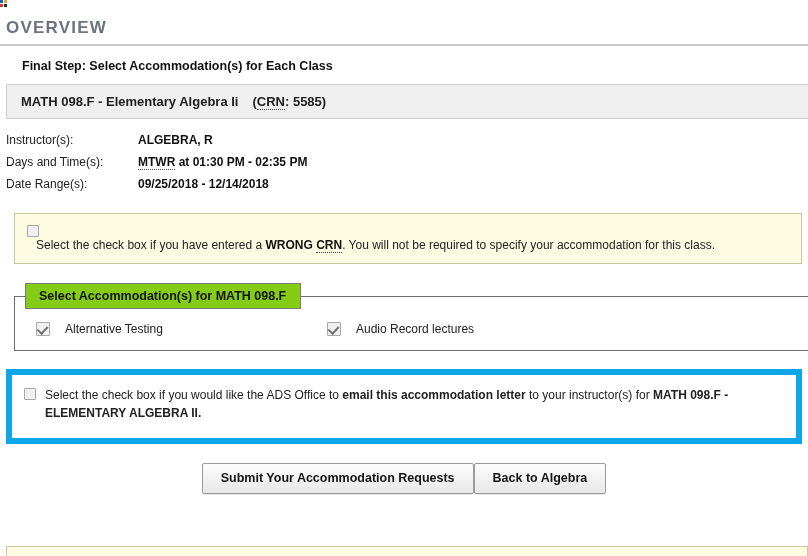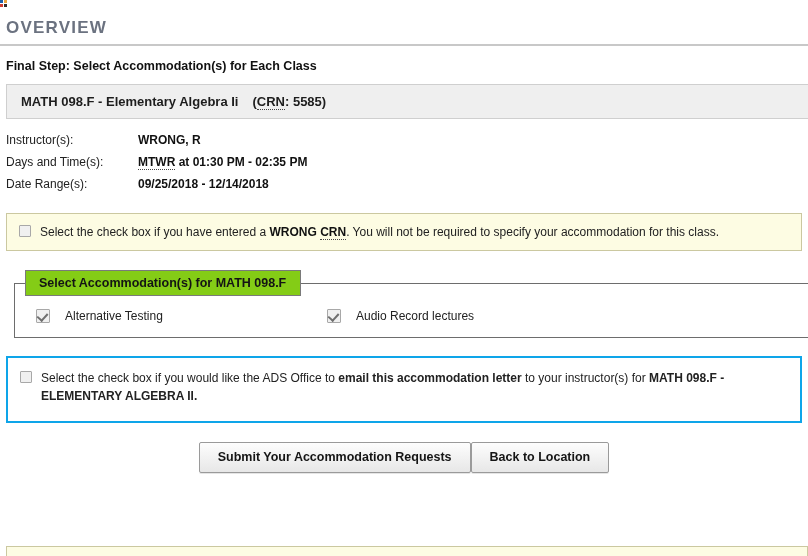--- a/index.html
+++ b/index.html
@@ -54,21 +54,21 @@
 
   .title-rule {
     height: 2px;
     background: #c8c8c8;
     margin: 0 0 0 0;
     width: 808px;
   }
 
   .final-step {
     margin: 0;
-    padding: 13px 0 0 6px;
+    padding: 13px 0 0 22px;
     font-size: 12.5px;
     font-weight: bold;
     color: #111111;
   }
 
   .class-header {
     margin: 11px 0 0 6px;
     background: #efefef;
     border: 1px solid #cfcfcf;
     border-right: none;
@@ -100,30 +100,31 @@
     color: #222222;
     width: 132px;
     font-weight: normal;
   }
   table.meta td.value {
     font-weight: bold;
     color: #111111;
   }
 
   .alert-yellow {
-    margin: 18px 6px 0 6px;
+    margin: 18px 6px 0 14px;
     background: #fdfce3;
     border: 1px solid #cbc8a0;
     padding: 10px 10px 10px 12px;
     display: flex;
     align-items: flex-start;
     font-size: 12px;
     color: #222222;
     line-height: 1.35;
     box-sizing: border-box;
+    flex-direction: column;
   }
   .alert-yellow .txt { padding-left: 9px; }
   .alert-yellow b { color: #111; }
 
   
   .cb {
     -webkit-appearance: none;
     appearance: none;
     width: 12px;
     height: 12px;
@@ -174,21 +175,21 @@
     align-items: center;
     font-size: 12px;
     color: #222;
   }
   .accom-item:nth-child(1) { width: 275px; padding-left: 21px; }
   .accom-item:nth-child(2) { padding-left: 16px; justify-content: space-between; }
   .accom-item .lbl { padding-left: 15px; }
 
   .email-box {
     margin: 18px 6px 12px 6px;
-    border: 2px solid #0ea5e9;
+    border: 6px solid #0ea5e9;
     background: #ffffff;
     padding: 12px 14px 16px 12px;
     display: flex;
     align-items: flex-start;
     font-size: 12px;
     color: #222222;
     line-height: 1.45;
     box-sizing: border-box;
   }
   .email-box .txt { padding-left: 9px; }
@@ -240,21 +241,21 @@
   <div class="final-step">Final Step: Select Accommodation(s) for Each Class</div>
 
   <div class="class-header">
     <span>MATH 098.F - Elementary Algebra Ii</span><span class="crn"><span>(</span><span class="dotted-underline">CRN</span><span>: 5585</span><span>)</span></span>
   </div>
 
   <table class="meta">
     <tbody>
         <tr>
       <td class="label">Instructor(s):</td>
-      <td class="value">WRONG, R</td>
+      <td class="value">ALGEBRA, R</td>
     </tr>
     <tr>
       <td class="label">Days and Time(s):</td>
       <td class="value"><span class="dotted-underline">MTWR</span><span> at 01:30 PM - 02:35 PM</span></td>
     </tr>
     <tr>
       <td class="label">Date Range(s):</td>
       <td class="value">09/25/2018 - 12/14/2018</td>
     </tr>
   </tbody>
@@ -279,18 +280,18 @@
     </div>
   </fieldset>
 
   <div class="email-box">
     <input type="checkbox" class="cb" style="">
     <span class="txt"><span>Select the check box if you would like the ADS Office to </span><b>email this accommodation letter</b><span> to your instructor(s) for </span><b>MATH 098.F - ELEMENTARY ALGEBRA II.</b></span>
   </div>
 
   <div class="button-row">
     <button class="btn">Submit Your Accommodation Requests</button>
-    <button class="btn">Back to Location</button>
+    <button class="btn">Back to Algebra</button>
   </div>
 
 </div>
 
 <div class="bottom-panel"></div>
 
 </body></html>

